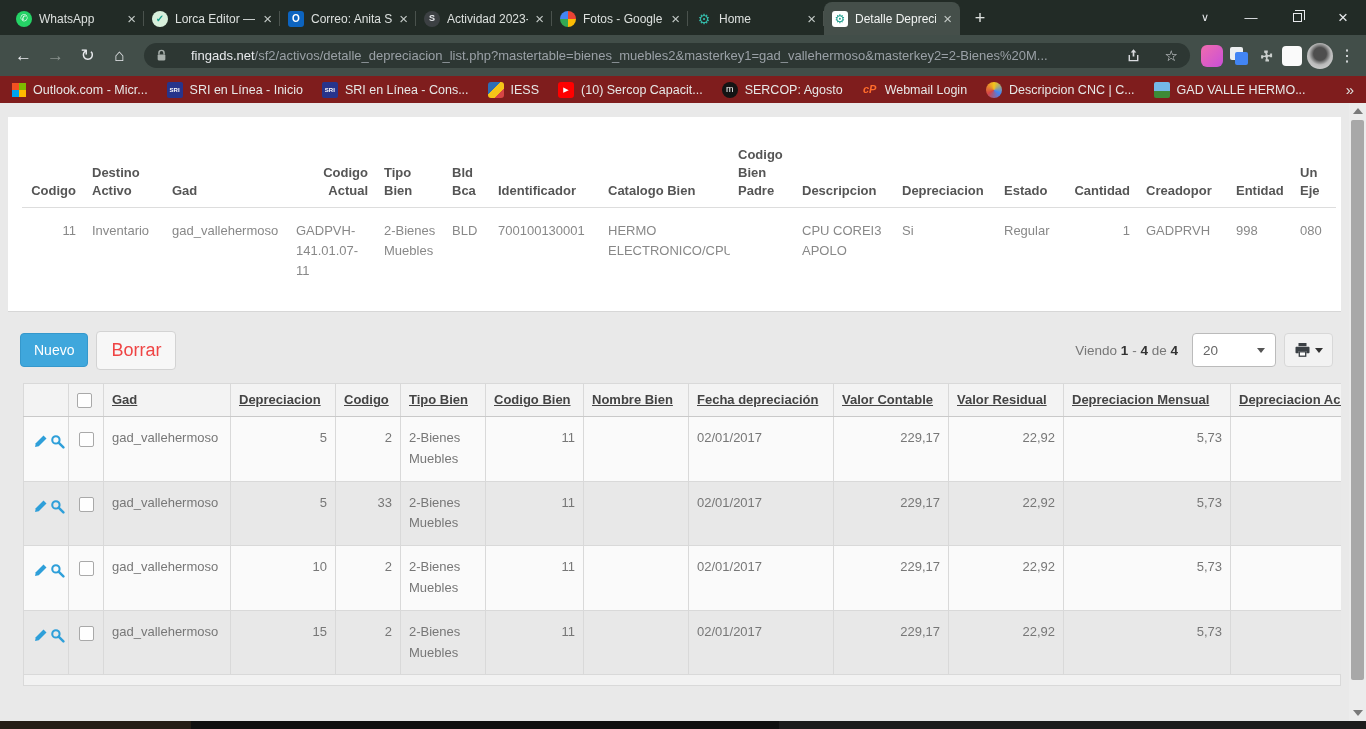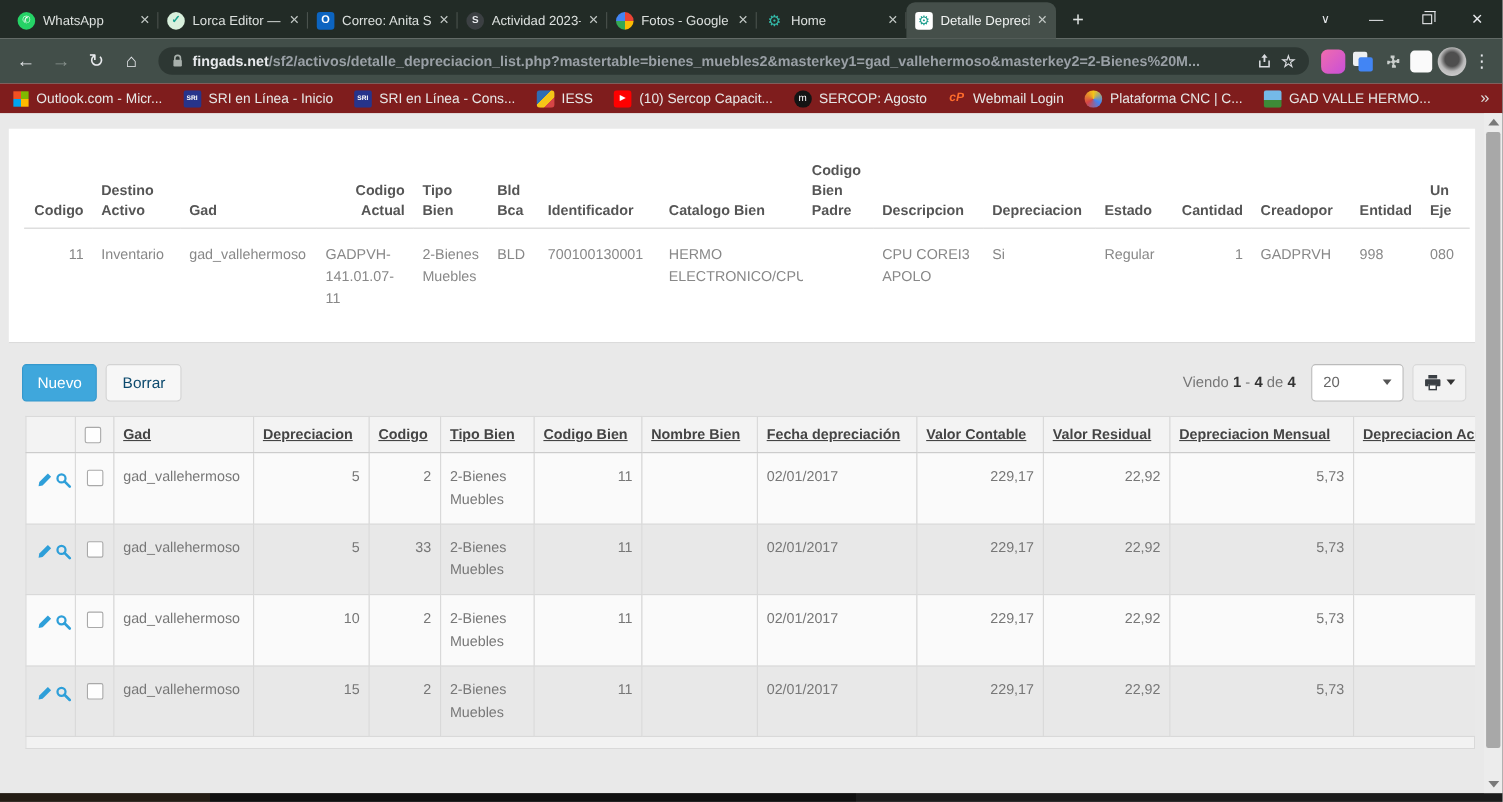--- a/index.html
+++ b/index.html
@@ -20,21 +20,21 @@
   .wcb { width:46px; display:flex; align-items:center; justify-content:center; color:#E8EAED; font-size:13px; }
   .wcb.chev { font-size:11px; }
   .wcb.close { font-size:17px; }
   .restore { position:relative; width:9px; height:9px; border:1px solid #E8EAED; display:inline-block; }
   .restore::after { content:''; position:absolute; left:1px; top:-4px; width:9px; height:9px; border:1px solid #E8EAED; border-bottom:none; border-left:none; }
 
   
   .toolbar { height:41px; background:#424E49; display:flex; align-items:center; padding:0 10px; gap:5px; flex:none; }
   .navic { font-size:17px; color:#E8EAED; width:27px; text-align:center; flex:none; }
   .navic.fwd { color:#8A938F; }
-  .omnibox { flex:1; height:25px; background:#2D3733; border-radius:15px; display:flex; align-items:center; padding:0 12px; gap:8px; min-width:0; margin:0 6px;font-weight:bold; }
+  .omnibox { flex:1; height:25px; background:#2D3733; border-radius:15px; display:flex; align-items:center; padding:0 12px; gap:24px; min-width:0; margin:0 6px; }
   .lockwrap { display:flex; align-items:center; flex:none; }
   .urltext { flex:1; min-width:0; white-space:nowrap; overflow:hidden; font-size:13px; }
   .url-domain { color:#E8EAED; }
   .url-path { color:#9AA0A6; }
   .shareic, .staric { flex:none; display:flex; align-items:center; }
   .staric { color:#DADCE0; font-size:15px; }
   .extic { width:22px; height:22px; flex:none; display:flex; align-items:center; justify-content:center; border-radius:4px; }
   .extic.monica { background:linear-gradient(135deg,#F06CAE,#C94FD8); border-radius:6px; }
   .extic.translate { position:relative; background:transparent; }
   .extic.translate::before { content:''; position:absolute; left:2px; top:2px; width:13px; height:13px; background:#ECEFF1; border-radius:2px; }
@@ -74,21 +74,21 @@
   .backlink { color:#6FB1E8; font-size:12px; cursor:pointer; }
   .pagetitle { color:#FFF; font-size:15px; font-weight:bold; }
 
   .master-card { margin-right:8px; background:#FFF; padding:0 14px; border-bottom:1px solid #D7D7D7; overflow:hidden; }
   .master-table { width:1314px; border-collapse:collapse; table-layout:fixed; }
   .master-table th { height:90px; vertical-align:bottom; padding:6px 8px; font-size:13px; color:#555; border-bottom:1px solid #DDD; font-weight:bold; line-height:1.4; overflow:hidden; }
   .master-table td { vertical-align:top; padding:13px 8px 30px; font-size:13px; color:#888; line-height:1.55; overflow:hidden; }
 
   .actions { display:flex; align-items:center; margin:19px 16px 13px 12px; }
   .btn-new { background:#3FA7DC; color:#fff; border:1px solid #3598CC; border-radius:4px; font-size:14px; padding:8px 13px; font-family:inherit; }
-  .btn-delete { background:#F7F7F7; color:#0c4a6e; border:1px solid #D3D3D3; border-radius:4px; font-size:14px; padding:8px 14px; margin-left:8px; font-family:inherit; }
+  .btn-delete { background:#F7F7F7; color:#ef4444; border:1px solid #D3D3D3; border-radius:4px; font-size:18px; padding:8px 14px; margin-left:8px; font-family:inherit; }
   .spacer { flex:1; }
   .viewing { font-size:13.5px; color:#777; }
   .viewing b { color:#333; }
   .page-size { width:84px; height:34px; border:1px solid #BBB; border-radius:4px; background:#fff; color:#666; font-size:13.5px; display:flex; align-items:center; justify-content:space-between; padding:0 10px; margin-left:14px; }
   .caret { width:0; height:0; border-left:4px solid transparent; border-right:4px solid transparent; border-top:5px solid #555; display:inline-block; }
   .print-btn { height:34px; width:49px; background:#F2F2F2; border:1px solid #D8D8D8; border-radius:4px; display:flex; align-items:center; justify-content:center; gap:4px; margin-left:8px; }
   .print-btn .caret { border-top-color:#333; }
 
   .grid-wrap { margin:0 8px 0 15px; overflow:hidden; }
   .grid-table { border-collapse:collapse; table-layout:fixed; width:1367px; }
@@ -224,21 +224,21 @@
         <span class="bm">
           <span class="fav fi-sercop">m</span>
           <span>SERCOP: Agosto</span>
         </span>
         <span class="bm">
           <span class="fav fi-cpanel">cP</span>
           <span>Webmail Login</span>
         </span>
         <span class="bm">
           <span class="fav fi-cnc"></span>
-          <span>Plataforma CNC | C...</span>
+          <span>Descripcion CNC | C...</span>
         </span>
         <span class="bm">
           <span class="fav fi-gad"></span>
           <span>GAD VALLE HERMO...</span>
         </span>
       </div>
     <span class="bmover">»</span>
   </div>
 
   <div class="page">

